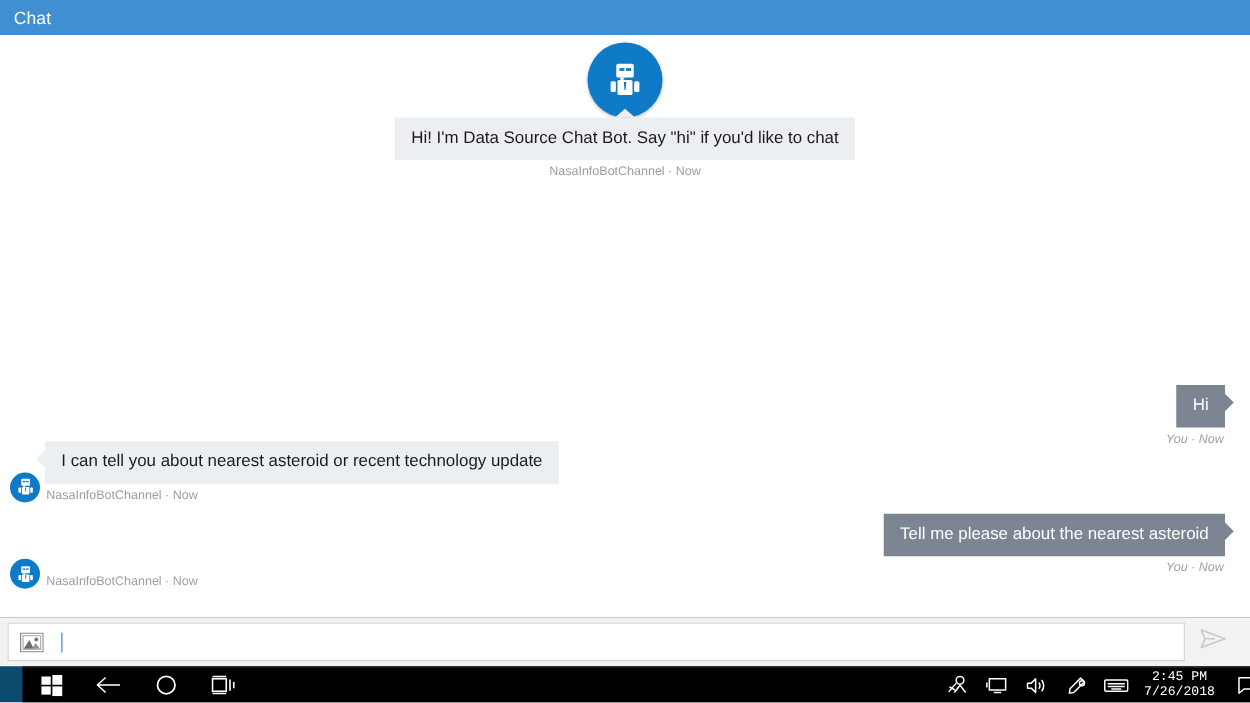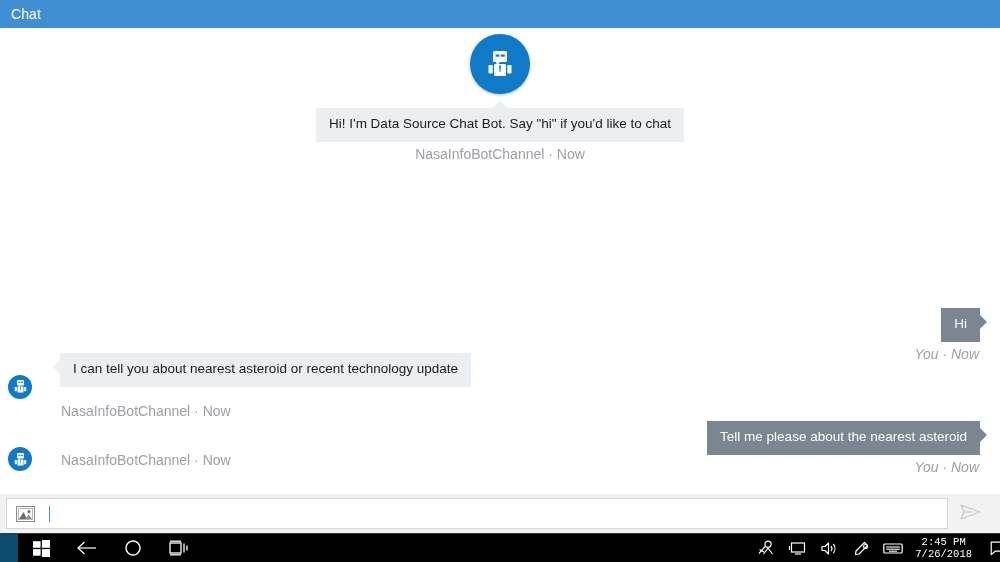--- a/index.html
+++ b/index.html
@@ -37,21 +37,21 @@
   .intro { position: absolute; top: 6px; left: 0; width: 1000px; text-align: center; }
   .intro-avatar {
     width: 60px; height: 60px; border-radius: 50%;
     background: #0f7ac7;
     margin: 0 auto;
     display: flex; align-items: center; justify-content: center;
     box-shadow: 0 1px 3px rgba(0,0,0,.28);
   }
   .intro-avatar svg { display: block; }
 
-  .intro-bubble-wrap { margin-top: 14px; display:flex; justify-content:center; }
+  .intro-bubble-wrap { display:flex; justify-content:center; }
   .bubble {
     position: relative;
     background: #eceff1;
     color: #1b1b1b;
     font-size: 13.5px;
     line-height: 1.25;
     padding: 8px 13px 9px 13px;
     display: inline-block;
     max-width: 640px;
     text-align: left;
@@ -60,42 +60,42 @@
   .bubble.tail-top::before {
     content: "";
     position: absolute;
     top: -7px; left: 50%; margin-left: -8px;
     width: 0; height: 0;
     border-left: 8px solid transparent;
     border-right: 8px solid transparent;
     border-bottom: 7px solid #eceff1;
   }
   .meta {
-    font-size: 14px;
+    font-size: 10px;
     color: #9aa0a6;
     margin-top: 4px;
   }
   .intro .meta { text-align: center; }
 
   
-  .msg-row { position: absolute; display: flex; align-items: center; }
+  .msg-row { position: absolute; display: flex; align-items: flex-end; }
   .msg-row.bot { left: 8px; }
   .msg-row.user { right: 8px; flex-direction: row-reverse; }
 
   .sm-avatar {
     width: 24px; height: 24px; border-radius: 50%;
     background: #0f7ac7;
     flex: 0 0 24px;
     display: flex; align-items: center; justify-content: center;
     margin-top: 2px;
   }
   .sm-avatar svg { display:block; }
 
   .msg-col { display: flex; flex-direction: column; }
-  .msg-row.bot .msg-col { margin-left: 28px; align-items: flex-start; gap: 12px; }
+  .msg-row.bot .msg-col { margin-left: 4px; align-items: flex-start; }
   .msg-row.user .msg-col { margin-right: 12px; align-items: flex-end; }
 
   .bubble.bot-b {
     background: #eceff1;
     color: #1b1b1b;
   }
   .bubble.bot-b::before {
     content:"";
     position:absolute;
     left: -7px; top: 7px;
@@ -241,21 +241,21 @@
         </svg>
       </div>
       <div class="msg-col">
         <div class="bubble bot-b">
           <span>I can tell you about nearest asteroid or recent technology update</span>
         </div>
         <div class="meta">NasaInfoBotChannel · Now</div>
       </div>
     </div>
 
-    <div class="msg-row user" style="top:393px;">
+    <div class="msg-row user" style="top:383px;">
       <div class="msg-col">
         <div class="bubble user-b">
           <span>Tell me please about the nearest asteroid</span>
         </div>
         <div class="meta">You · Now</div>
       </div>
     </div>
 
     <div class="msg-row bot" style="top:417px;">
       <div class="sm-avatar">

